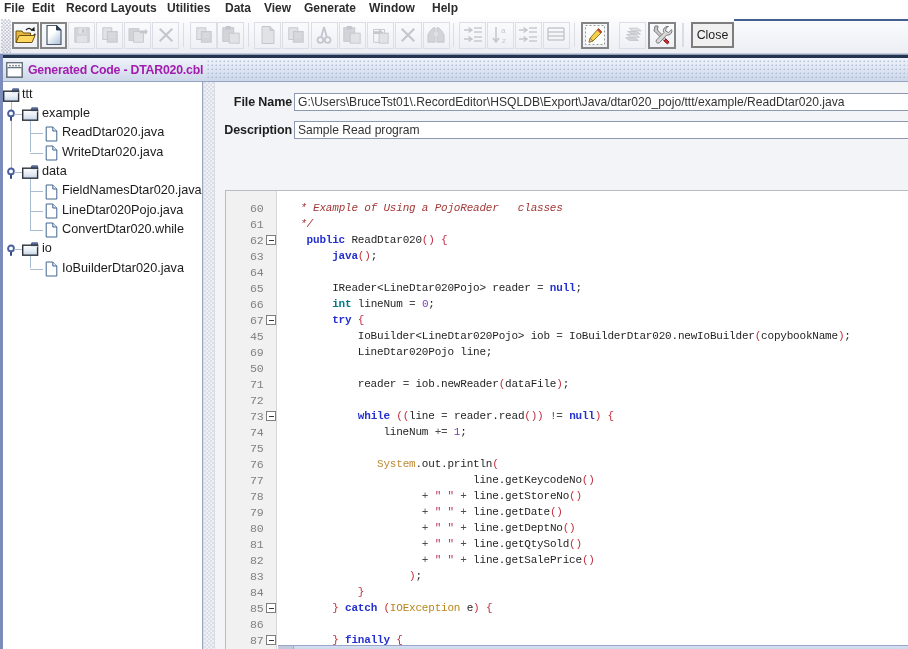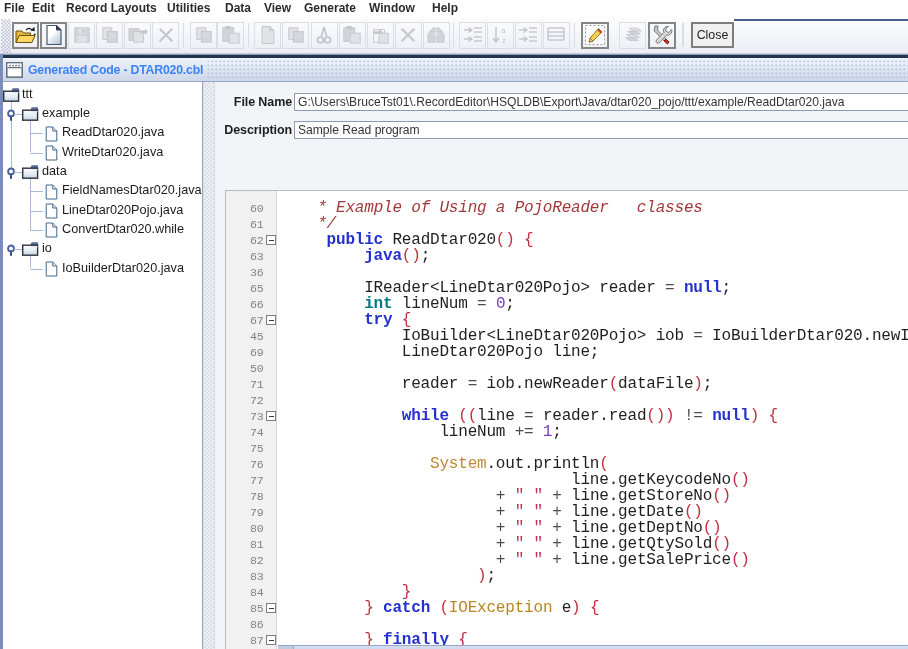--- a/index.html
+++ b/index.html
@@ -16,21 +16,21 @@
 .tbtn.on {border:2px solid #858585}
 #closebtn {position:absolute;left:691px;top:22px;width:43px;height:26px;border:2px solid #7d7d7d;
  background:#f0f0f1;font-size:12.4px;color:#1d1d1d;text-align:center;line-height:22px}
 #tline {position:absolute;left:734px;top:19px;width:174px;height:2px;background:#44608f}
 
 #navy {position:absolute;left:0;top:54px;width:908px;height:4px;background:#8fa0bd}
 #navy2 {position:absolute;left:2px;top:55px;width:906px;height:2.5px;background:#24344f}
 #titlebar {position:absolute;left:3px;top:57.5px;width:905px;height:24px;
  background:linear-gradient(#eff3fa,#cdd7e9);border-bottom:1.5px solid #93a5c2}
 
-#title {position:absolute;left:28px;top:63px;font-size:12.3px;letter-spacing:-0.2px;font-weight:bold;color:#3b82f6}
+#title {position:absolute;left:28px;top:63px;font-size:12.3px;letter-spacing:-0.2px;font-weight:bold;color:#a21caf}
 #fleft {position:absolute;left:0;top:54px;width:3px;height:595px;background:#7b8cba}
 
 
 #treepanel {position:absolute;left:3px;top:81.5px;width:199px;height:567.5px;background:#fff;overflow:hidden}
 #treeborder {position:absolute;left:202px;top:81.5px;width:1px;height:567.5px;background:#98a5ba}
 .tlbl {position:absolute;font-size:12.7px;color:#1b1b1b;white-space:pre}
 
 #divider {position:absolute;left:203px;top:81.5px;width:12px;height:567.5px;background:#eef0f5;
  border-left:1px solid #dadce4;border-right:1px solid #dadce4}
 
@@ -42,22 +42,22 @@
 #editor {position:absolute;left:225px;top:190px;width:683px;height:459px;background:#fff;
  border-top:1px solid #b9bcc2;border-left:1px solid #b9bcc2}
 #gutter {position:absolute;left:226px;top:191px;width:51px;height:458px;background:#f1f1f1;
  border-right:1px solid #d6d6d6}
 .gnum {position:absolute;right:12.5px;height:16px;width:36px;text-align:right;
  font-family:"Liberation Mono",monospace;font-size:11.6px;letter-spacing:-0.2px;color:#828282;line-height:17px}
 #gutter {overflow:visible}
 .fold {position:absolute;right:0px;width:10px;height:10px;border:1px solid #7e7e7e;background:#fff;box-sizing:border-box}
 .fold span {position:absolute;left:1.5px;top:3.5px;width:5px;height:1px;background:#3a3a3a}
 #codebox {position:absolute;left:277px;top:191px;width:631px;height:454px;overflow:hidden;background:#fff}
-.cl {position:absolute;left:12px;height:16px;line-height:16px;white-space:pre;
- font-family:"Liberation Mono",monospace;font-size:16px;letter-spacing:-0.2px;color:#1f1f1f}
+.cl {position:absolute;left:4px;height:16px;line-height:16px;white-space:pre;
+ font-family:"Liberation Mono",monospace;font-size:11px;letter-spacing:-0.2px;color:#1f1f1f}
 .cl b.k {color:#2431cf;font-weight:bold}
 .cl b.t {color:#007b86;font-weight:bold}
 .cl i.c {color:#a33838;font-style:italic}
 .cl em.p {color:#c22f3f;font-style:normal}
 .cl u.o {color:#4d4d4d;text-decoration:none}
 .cl v.n {color:#7a3bc0}
 .cl v.s {color:#bb3355}
 .cl v.y {color:#bd8b36}
 .cl v.x {color:#b8861b}
 #hscroll {position:absolute;left:278px;top:645px;width:630px;height:4px;
@@ -413,21 +413,21 @@
 <div class="tfield" style="top:120.5px">Sample Read program</div>
 <div id="editor"></div>
 <div id="gutter">
       <div class="gnum" style="top:8.5px">60</div>
 <div class="gnum" style="top:24.5px">61</div>
 <div class="gnum" style="top:40.5px">62</div>
 <div class="fold" style="top:44.0px">
         <span></span>
       </div>
 <div class="gnum" style="top:56.5px">63</div>
-<div class="gnum" style="top:72.5px">36</div>
+<div class="gnum" style="top:72.5px">64</div>
 <div class="gnum" style="top:88.5px">65</div>
 <div class="gnum" style="top:104.5px">66</div>
 <div class="gnum" style="top:120.5px">67</div>
 <div class="fold" style="top:124.0px">
         <span></span>
       </div>
 <div class="gnum" style="top:136.5px">45</div>
 <div class="gnum" style="top:152.5px">69</div>
 <div class="gnum" style="top:168.5px">50</div>
 <div class="gnum" style="top:184.5px">71</div>

